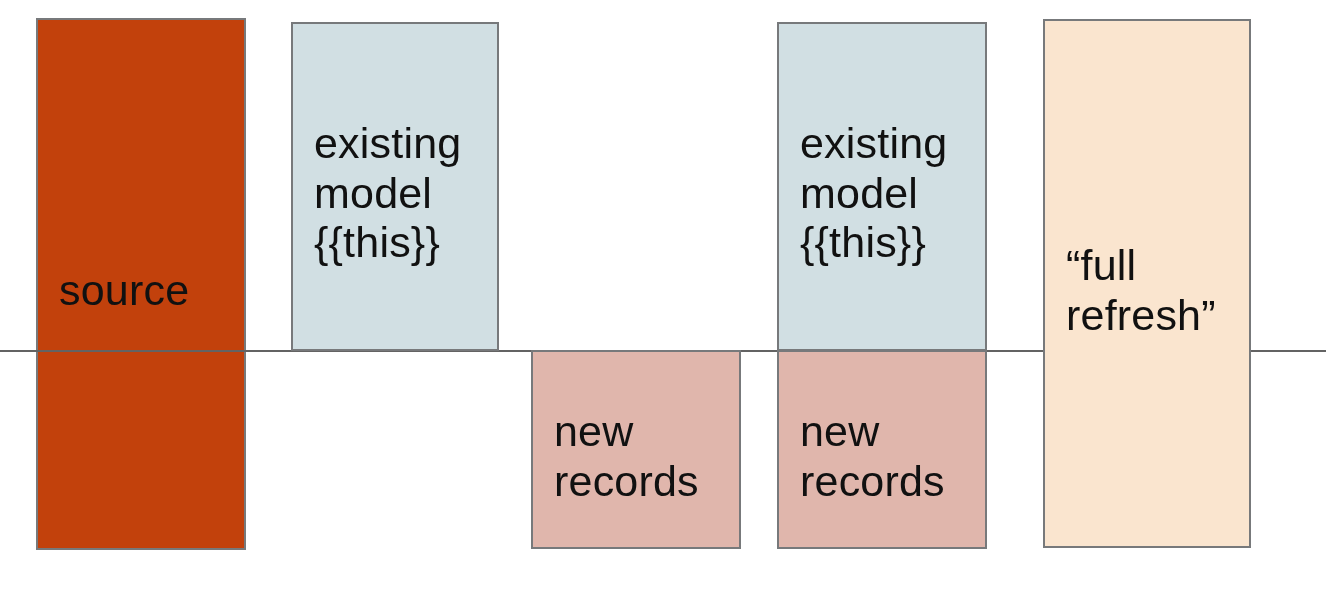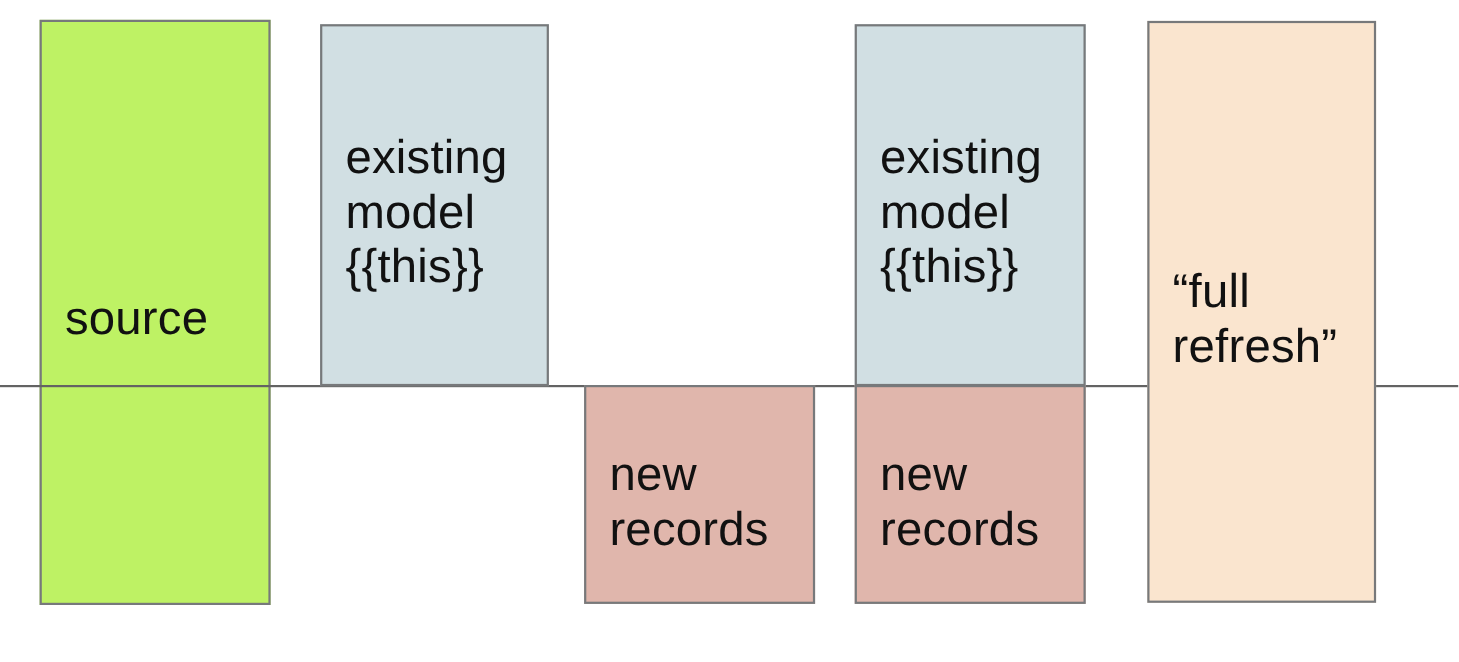--- a/index.html
+++ b/index.html
@@ -46,21 +46,21 @@
     z-index: 2;
   }
 </style>
 </head>
 <body>
 
 <div class="canvas" style="background: rgb(255, 255, 255);">
 
   <div class="baseline" style="background: rgb(99, 99, 99);"></div>
 
-  <div class="box b0" style="background: #bef264; border-color: rgb(119, 121, 123); color: rgb(17, 17, 17); text-align: right;">
+  <div class="box b0" style="background: #c2410c; border-color: rgb(119, 121, 123); color: rgb(17, 17, 17); text-align: right;">
     <span class="box-label">source</span>
   </div>
 
   <div class="box b1" style="background: rgb(209, 223, 227); border-color: rgb(119, 121, 123); color: rgb(17, 17, 17);">
     <span class="box-label">existing model {{this}}</span>
   </div>
 
   <div class="box b2" style="background: rgb(224, 182, 172); border-color: rgb(119, 121, 123); color: rgb(17, 17, 17);">
     <span class="box-label">new records</span>
   </div>

